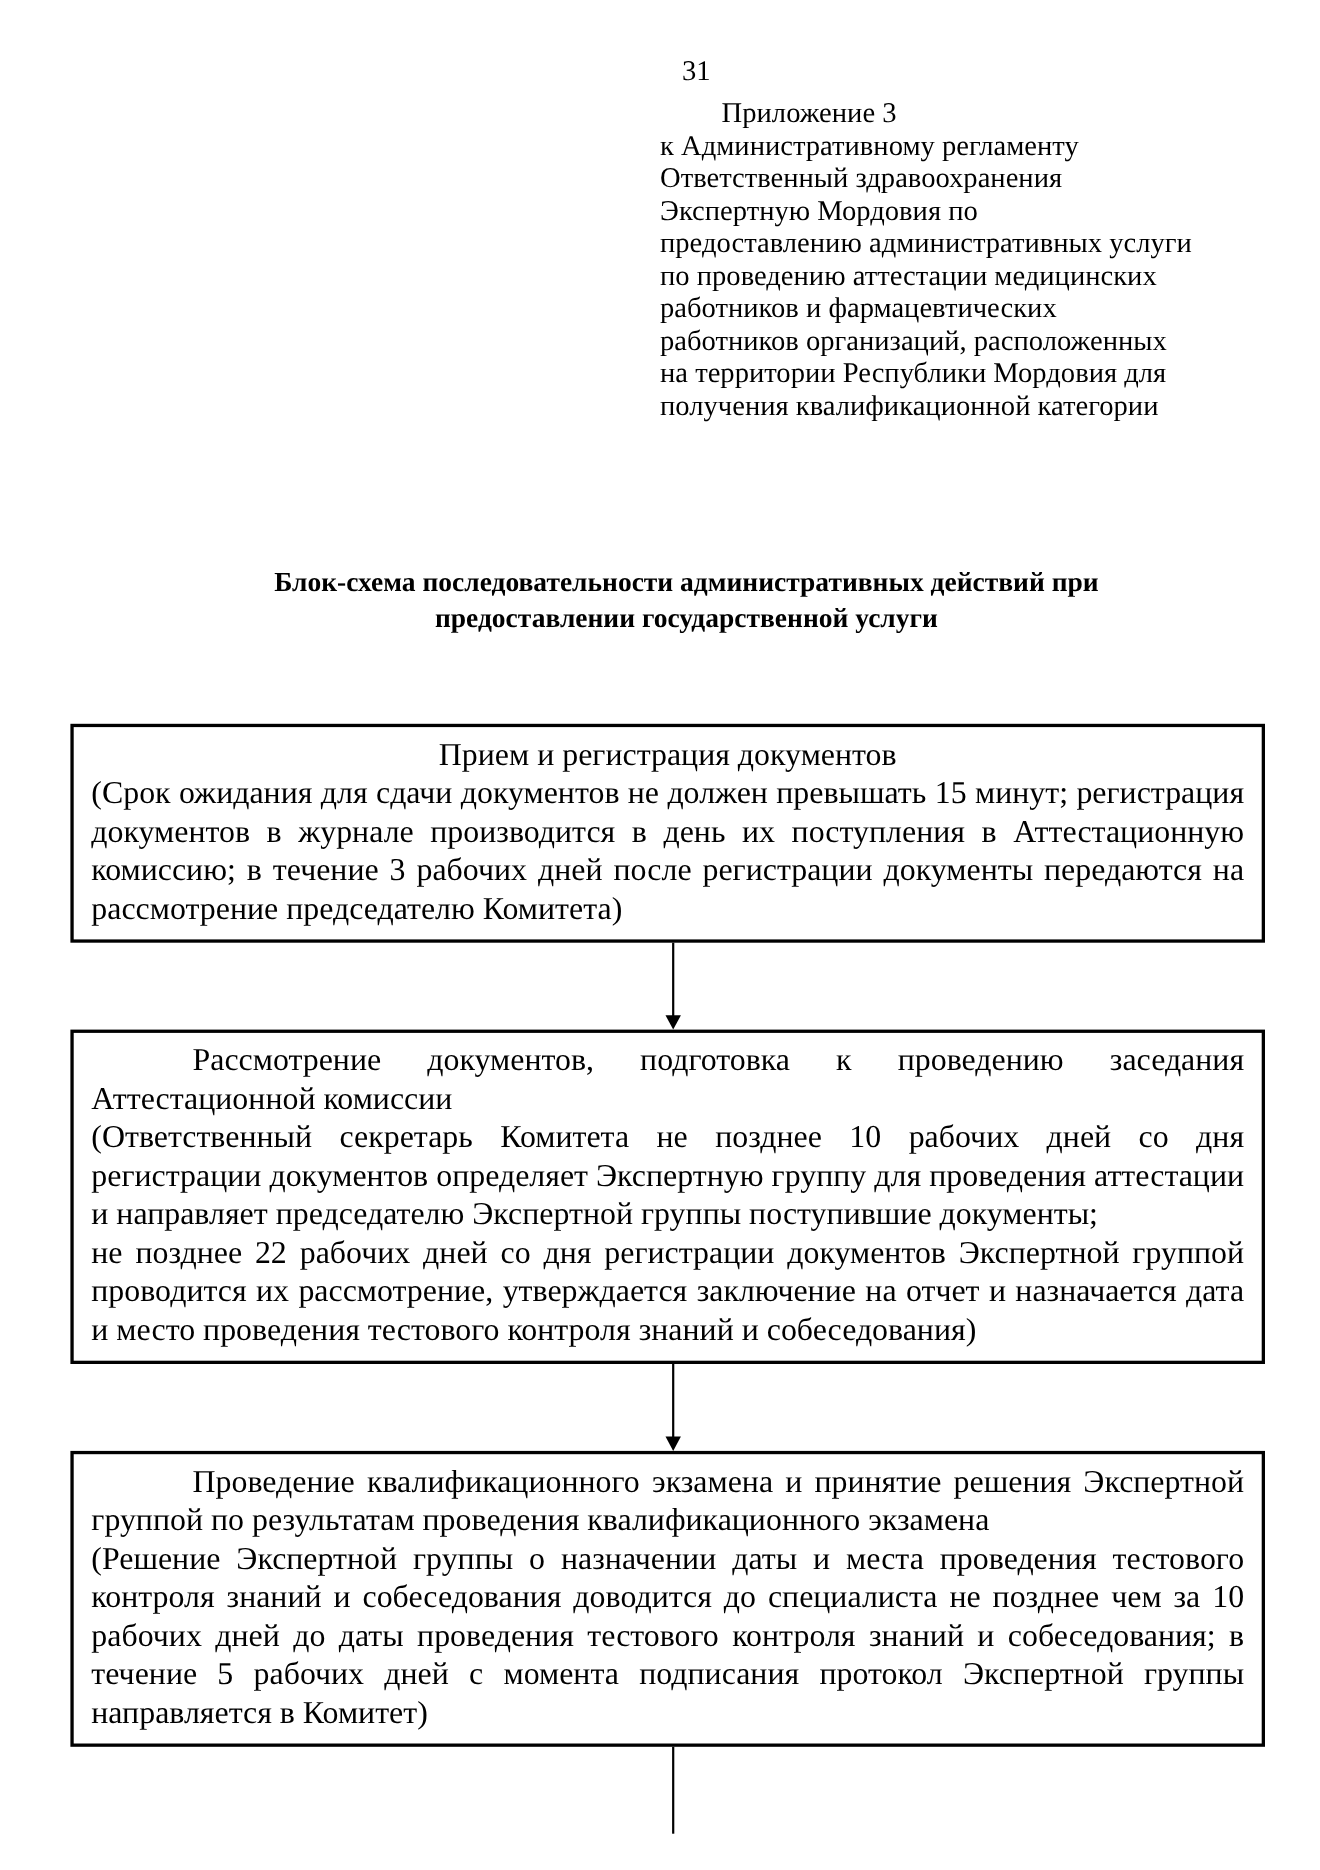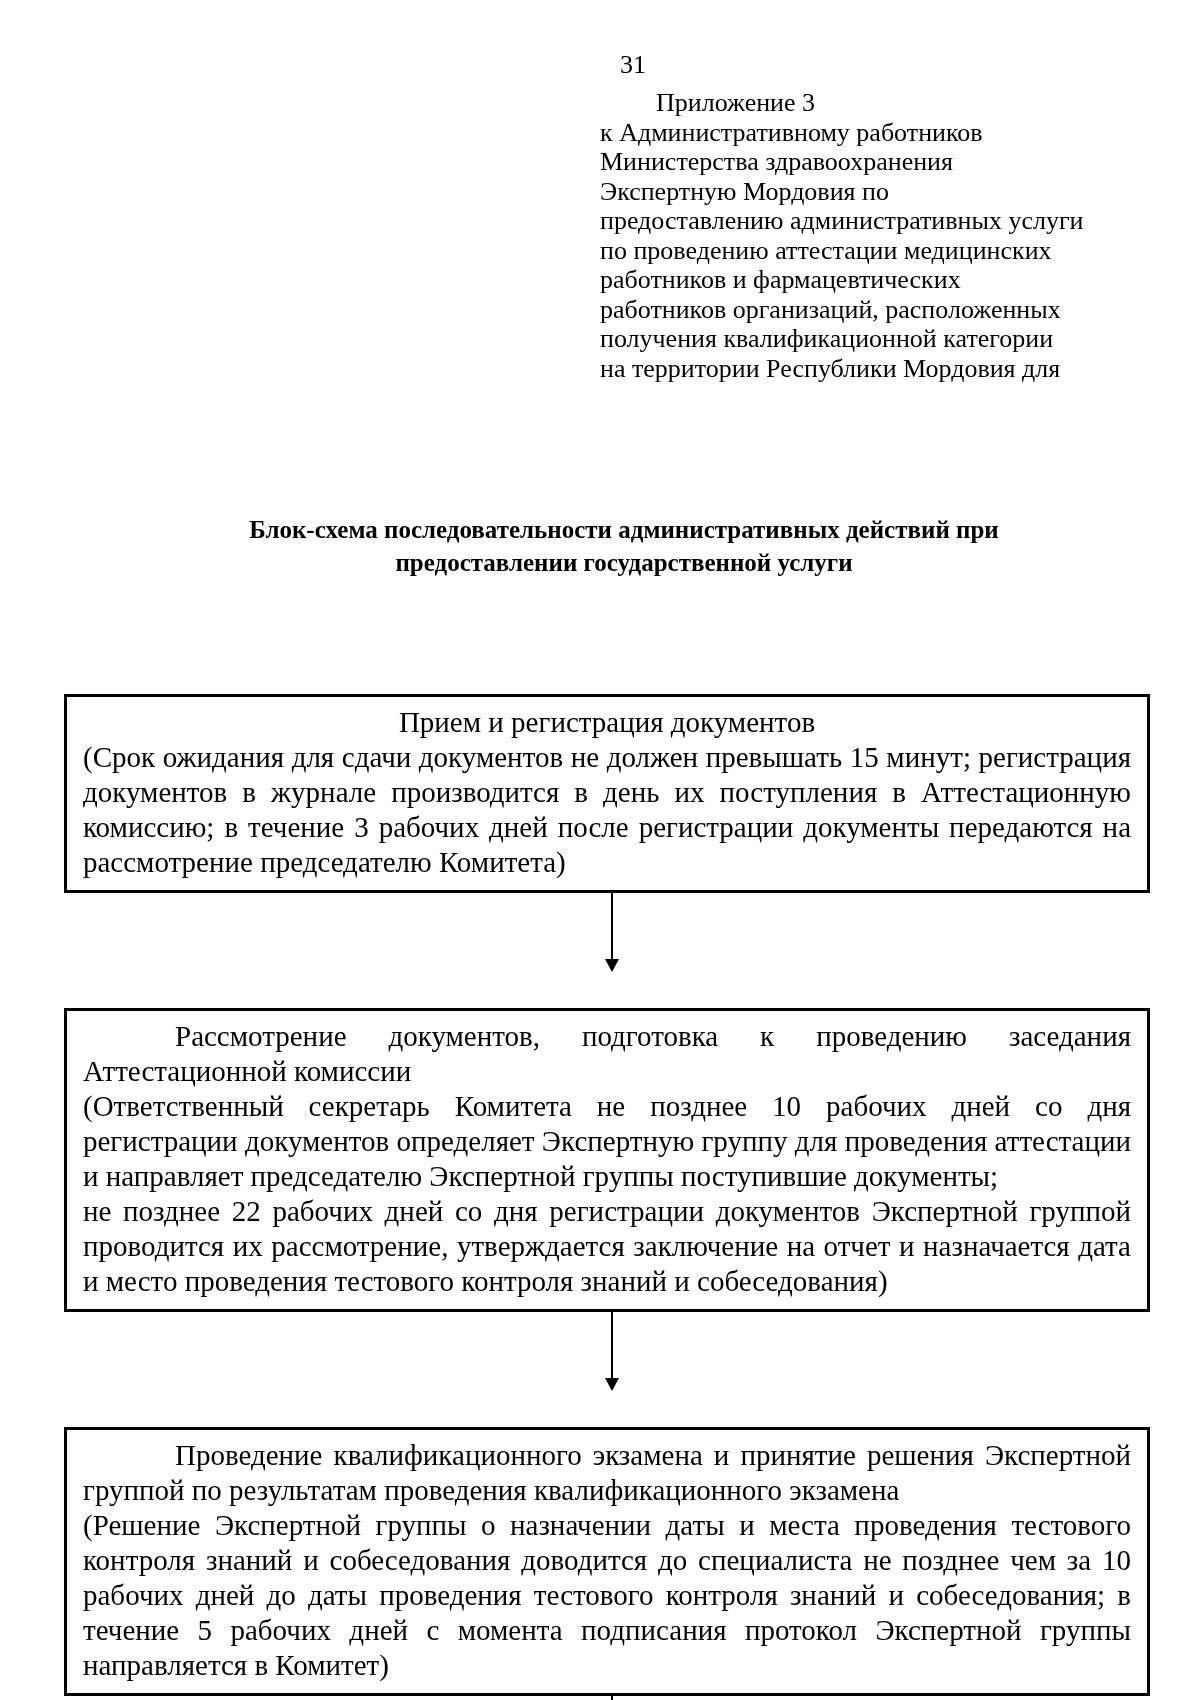--- a/index.html
+++ b/index.html
@@ -57,21 +57,20 @@
     left: 64px;
     width: 1086px;
     font-size: 29px;
     line-height: 35px;
   }
   .flow-box {
     border: 3px solid #000000;
     box-sizing: border-box;
     padding: 8px 16px 10px 16px;
     background: #ffffff;
-    margin-top: 36px;
   }
   .flow-box p {
     margin: 0;
     text-align: justify;
   }
   .heading-center {
     text-align: center !important;
   }
   .heading-indent {
     text-indent: 92px;
@@ -106,29 +105,29 @@
 </style>
 </head>
 <body>
 
 <div class="page">
 
   <div class="page-number">31</div>
 
   <div class="appendix">
     <div class="appendix-line first">Приложение 3</div>
-    <div class="appendix-line">к Административному работников</div>
-    <div class="appendix-line">Министерства здравоохранения</div>
+    <div class="appendix-line">к Административному регламенту</div>
+    <div class="appendix-line">Ответственный здравоохранения</div>
     <div class="appendix-line">Экспертную Мордовия по</div>
     <div class="appendix-line">предоставлению административных услуги</div>
     <div class="appendix-line">по проведению аттестации медицинских</div>
     <div class="appendix-line">работников и фармацевтических</div>
     <div class="appendix-line">работников организаций, расположенных</div>
+    <div class="appendix-line">на территории Республики Мордовия для</div>
     <div class="appendix-line">получения квалификационной категории</div>
-    <div class="appendix-line">на территории Республики Мордовия для</div>
   </div>
 
   <div class="doc-title">
     <div>Блок-схема последовательности административных действий при</div>
     <div>предоставлении государственной услуги</div>
   </div>
 
   <div class="flow">
 
     <div class="flow-box">

